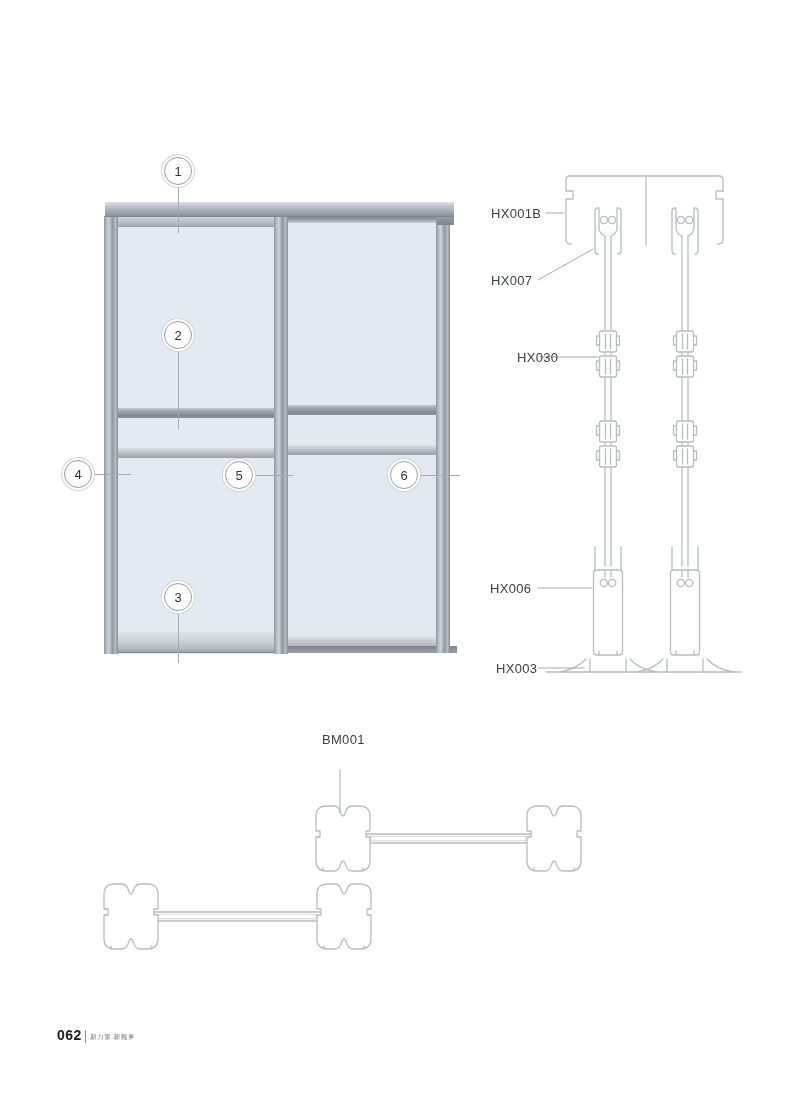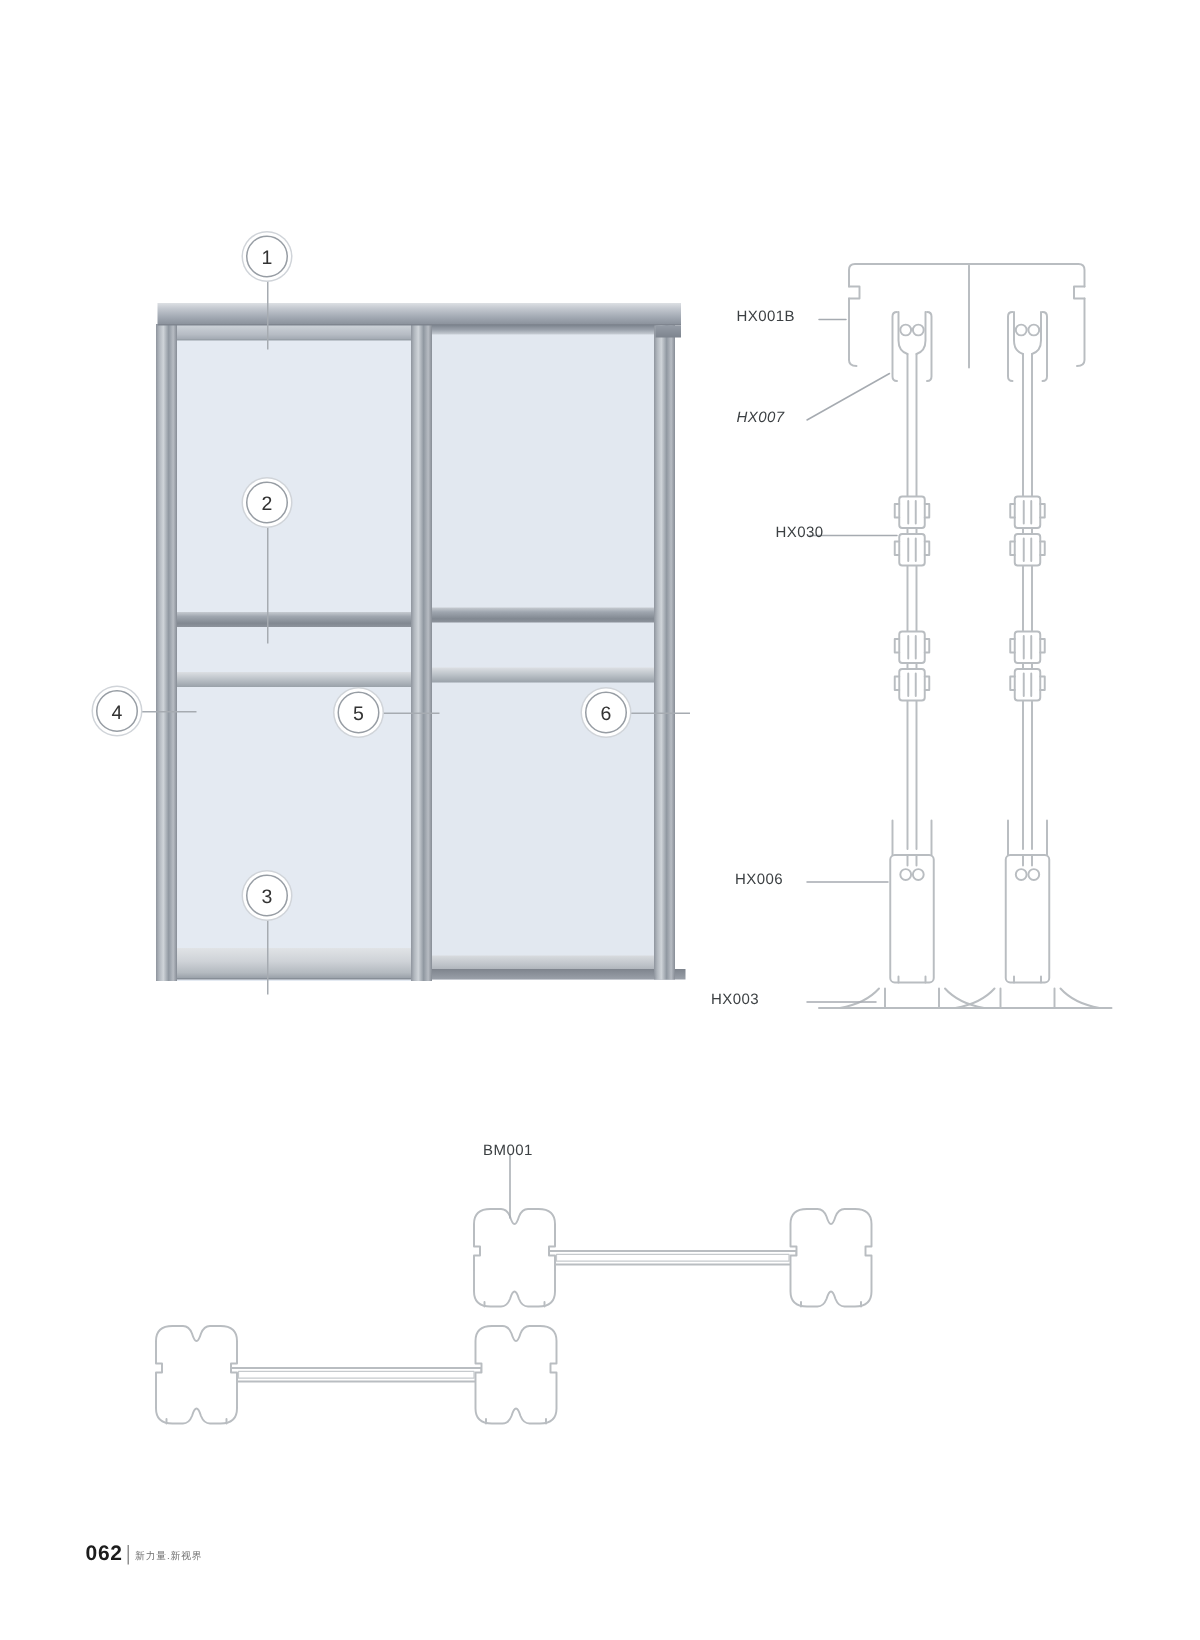--- a/index.html
+++ b/index.html
@@ -1,21 +1,21 @@
 <!DOCTYPE html>
 <html><head>
 <meta charset="utf-8">
 <style>
   html,body { margin:0; padding:0; background:#fff; }
   .page {
     position:relative; width:800px; height:1093px; background:#ffffff;
     font-family:"Liberation Sans", sans-serif; overflow:hidden;
   }
   
-  .lbl { position:absolute; font-size:10px; color:#3c4043; letter-spacing:.3px; white-space:nowrap; }
+  .lbl { position:absolute; font-size:13px; color:#3c4043; letter-spacing:.3px; white-space:nowrap; }
   .leader { position:absolute; background:#a6abb1; }
   .leader.v { width:1px; }
   .leader.h { height:1px; }
   .callout {
     position:absolute; width:26px; height:26px; border-radius:50%;
     background:#fff; border:1px solid #979da4;
     box-shadow:0 0 0 2px #ffffff, 0 0 0 3px #d0d4d9;
     display:flex; align-items:center; justify-content:center;
     font-size:13px; color:#333; z-index:5;
   }
@@ -154,24 +154,24 @@
     <g stroke="#a6abb1" stroke-width="1">
       <path d="M 546,213 H 564"></path>
       <path d="M 538,280 L 593,249"></path>
       <path d="M 540,357 H 598"></path>
       <path d="M 538,588 H 592"></path>
       <path d="M 538,668 H 584"></path>
     </g>
   </svg>
 
   <div class="lbl" style="left:491px; top:206px;">HX001B</div>
-  <div class="lbl" style="left:491px; top:273px;font-style:italic;">HX007</div>
+  <div class="lbl" style="left:491px; top:273px;">HX007</div>
   <div class="lbl" style="left:517px; top:350px;">HX030</div>
   <div class="lbl" style="left:490px; top:581px;">HX006</div>
-  <div class="lbl" style="left:474px; top:661px;">HX003</div>
+  <div class="lbl" style="left:496px; top:661px;">HX003</div>
 
   <svg style="left:90px; top:745px;" width="610" height="215" viewBox="90 745 610 215" fill="none" stroke="#b9bdc1" stroke-width="1.3" stroke-linecap="round" stroke-linejoin="round">
     <defs>
       <g id="stileg">
         <path d="M 13,1 Q 2,1 2,11 L 2,26 L 6,26 L 6,32 L 2,32 L 2,56 Q 2,66 13,66 L 20,66 Q 24,66 26,61 Q 27.5,56 29,56 Q 30.5,56 32,61 Q 34,66 38,66 L 45,66 Q 56,66 56,56 L 56,32 L 52,32 L 52,26 L 56,26 L 56,11 Q 56,1 45,1 L 38,1 Q 34,1 32,6 Q 30.5,11 29,11 Q 27.5,11 26,6 Q 24,1 20,1 Z" fill="#fff"></path>
         <path d="M 9,66 v -3 M 49,66 v -3"></path>
       </g>
     </defs>
 
     <g>
@@ -184,19 +184,19 @@
     <g>
       <rect x="154" y="912" width="167" height="9" fill="#fff"></rect>
       <rect x="159" y="914.2" width="157" height="4.6" stroke-width="0.8" stroke="#c6cacd"></rect>
       <use href="#stileg" x="102" y="883"></use>
       <use href="#stileg" x="315" y="883"></use>
     </g>
 
     <path d="M 340,770 V 812" stroke="#a6abb1" stroke-width="1"></path>
   </svg>
 
-  <div class="lbl" style="left:322px; top:762px;">BM001</div>
+  <div class="lbl" style="left:322px; top:732px;">BM001</div>
 
   <div class="footer-num">062</div>
   <div class="footer-div"></div>
   <div class="footer-tag">新力量.新视界</div>
 
 </div>
 
 </body></html>

